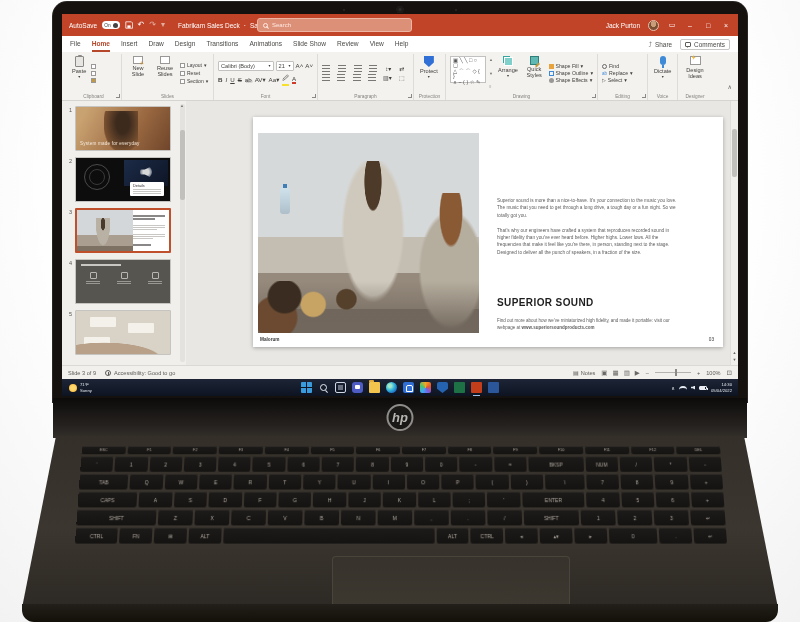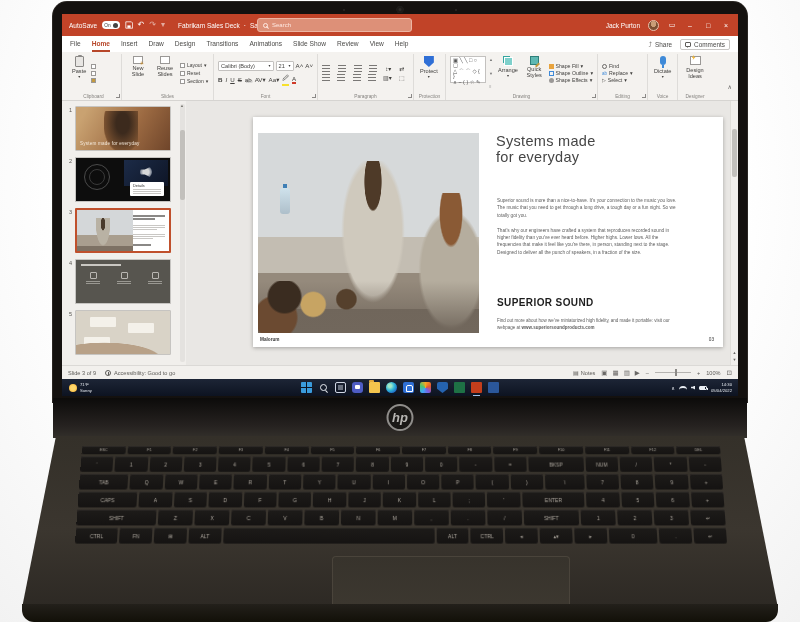--- a/index.html
+++ b/index.html
@@ -577,24 +577,20 @@
     </div>
 
     <div class="canvas">
       <div class="slide3">
         <div class="sphoto">
           <div class="man"></div>
           <div class="man2"></div>
           <div class="crowd"></div>
           <div class="bottle"></div>
         </div>
-        <div class="stitle">
-          <div>Systems made</div>
-          <div>for everyday</div>
-        </div>
         <div class="sbody">
           <p>Superior sound is more than a nice-to-have. It's your connection to the music you love. The music that you need to get through a long drive, a tough day or a fun night. So we totally got you.</p>
           <p>That's why our engineers have crafted a system that reproduces recorded sound in higher fidelity than you've ever heard before. Higher highs. Lower lows. All the frequencies that make it feel like you're there, in person, standing next to the stage. Designed to deliver all the punch of speakers, in a fraction of the size.</p>
         </div>
         <div class="shead">SUPERIOR SOUND</div>
         <div class="scontact">
           <span>Find out more about how we've miniaturized high fidelity, and made it portable: visit our webpage at</span>
           <b>www.superiorsoundproducts.com</b>
         </div>
         <div class="sfooter">Malorum</div>

